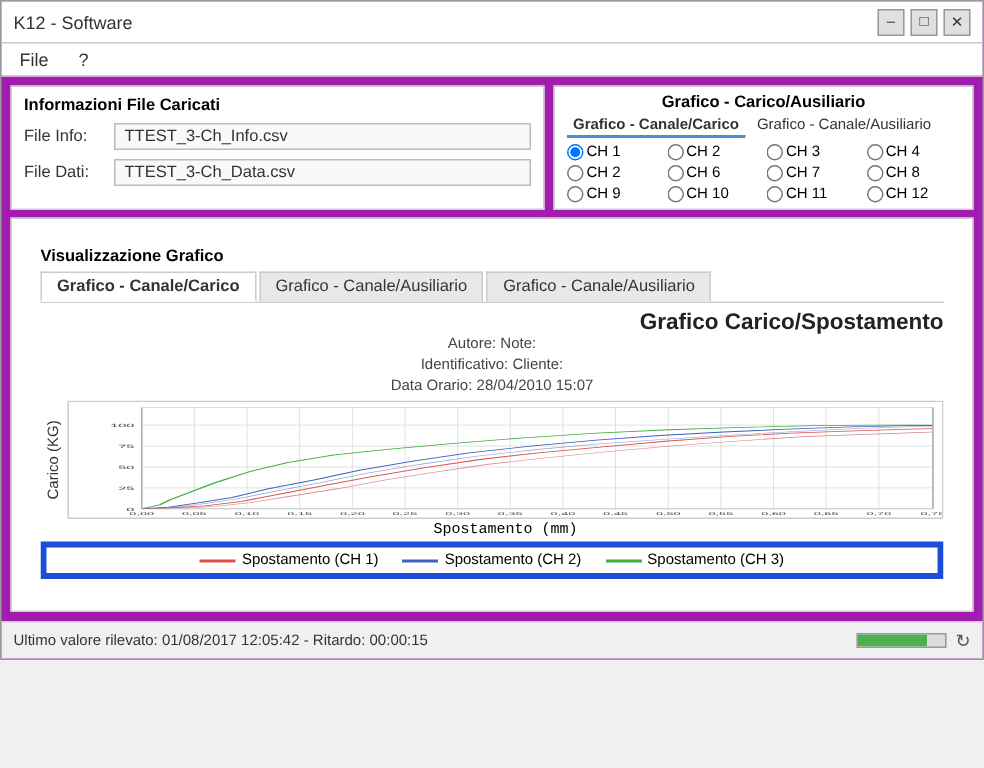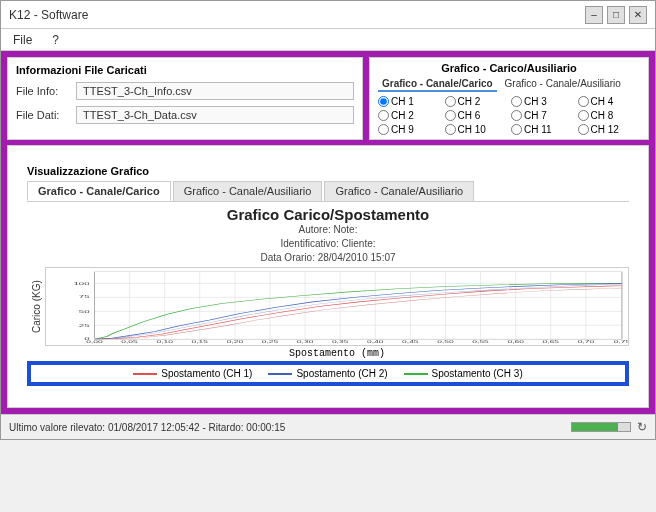--- a/index.html
+++ b/index.html
@@ -192,20 +192,21 @@
       overflow: hidden;
     }
     .chart-title-area {
       text-align: center;
       margin-bottom: 2px;
     }
     .chart-title {
       font-size: 15px;
       font-weight: bold;
       color: #222;
+      text-align: right;
     }
     .chart-meta {
       font-size: 10px;
       color: #444;
       line-height: 1.4;
     }
     .chart-body {
       flex: 1;
       display: flex;
       overflow: hidden;

